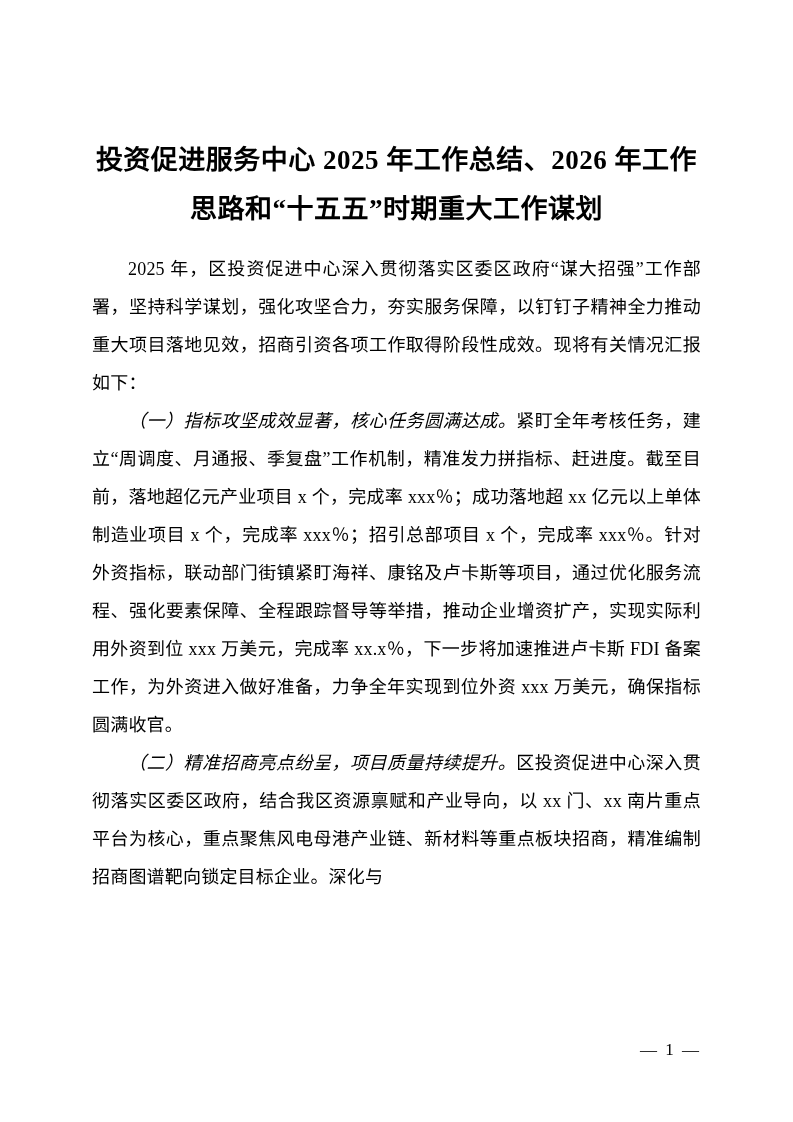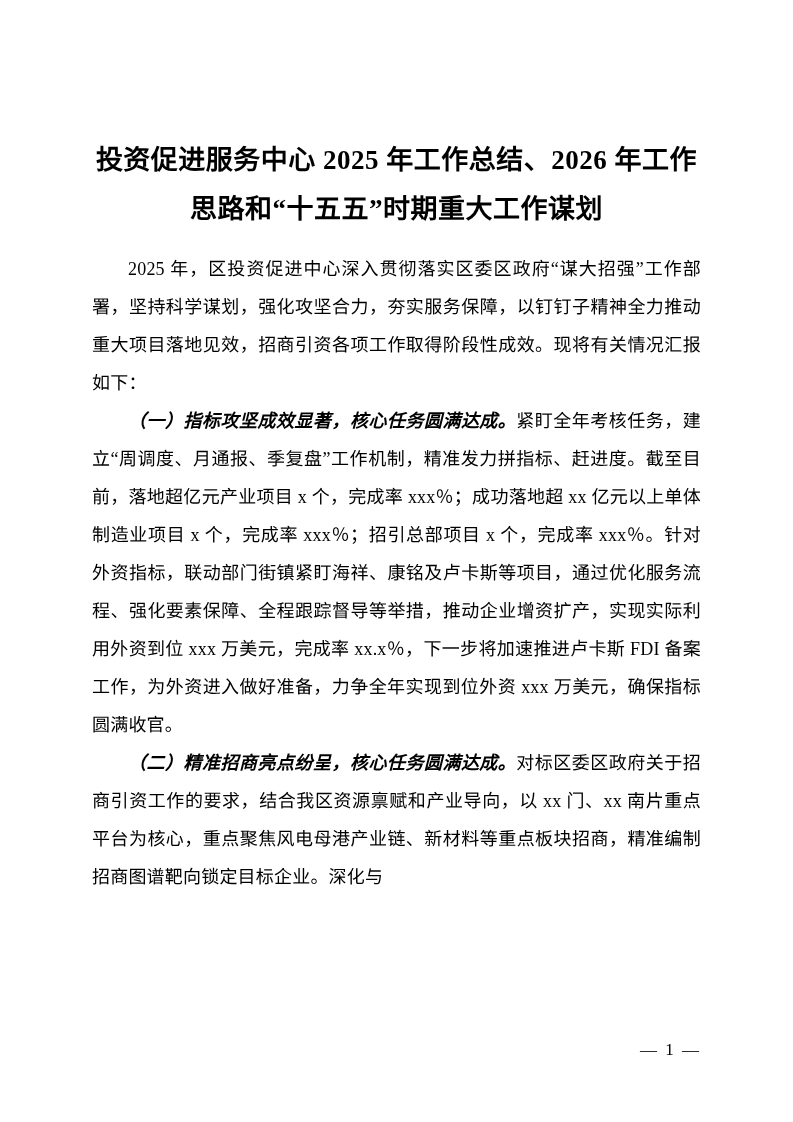--- a/index.html
+++ b/index.html
@@ -46,21 +46,21 @@
   }
   .heading-1 {
     font-size: 19.5px;
     line-height: 38px;
     font-weight: 700;
     text-indent: 2em;
     margin: 0;
     letter-spacing: 0.2px;
   }
   .sub-lead {
-    font-weight: 700;
+    font-weight: 400;
     font-style: italic;
   }
   .page-number {
     position: absolute;
     bottom: 62px;
     right: 92px;
     font-size: 17px;
     letter-spacing: 2px;
     color: #000;
   }
@@ -73,18 +73,18 @@
   <h1 class="doc-title">投资促进服务中心 2025 年工作总结、2026 年工作思路和“十五五”时期重大工作谋划</h1>
 
   <p class="para">2025 年，区投资促进中心深入贯彻落实区委区政府“谋大招强”工作部署，坚持科学谋划，强化攻坚合力，夯实服务保障，以钉钉子精神全力推动重大项目落地见效，招商引资各项工作取得阶段性成效。现将有关情况汇报如下：</p>
 
 
   <p class="para">
     <span class="sub-lead">（一）指标攻坚成效显著，核心任务圆满达成。</span><span>紧盯全年考核任务，建立“周调度、月通报、季复盘”工作机制，精准发力拼指标、赶进度。截至目前，落地超亿元产业项目 x 个，完成率 xxx％；成功落地超 xx 亿元以上单体制造业项目 x 个，完成率 xxx％；招引总部项目 x 个，完成率 xxx％。针对外资指标，联动部门街镇紧盯海祥、康铭及卢卡斯等项目，通过优化服务流程、强化要素保障、全程跟踪督导等举措，推动企业增资扩产，实现实际利用外资到位 xxx 万美元，完成率 xx.x％，下一步将加速推进卢卡斯 FDI 备案工作，为外资进入做好准备，力争全年实现到位外资 xxx 万美元，确保指标圆满收官。</span>
   </p>
 
   <p class="para">
-    <span class="sub-lead">（二）精准招商亮点纷呈，核心任务圆满达成。</span><span>对标区委区政府关于招商引资工作的要求，结合我区资源禀赋和产业导向，以 xx 门、xx 南片重点平台为核心，重点聚焦风电母港产业链、新材料等重点板块招商，精准编制招商图谱靶向锁定目标企业。深化与</span>
+    <span class="sub-lead">（二）精准招商亮点纷呈，项目质量持续提升。</span><span>区投资促进中心深入贯彻落实区委区政府，结合我区资源禀赋和产业导向，以 xx 门、xx 南片重点平台为核心，重点聚焦风电母港产业链、新材料等重点板块招商，精准编制招商图谱靶向锁定目标企业。深化与</span>
   </p>
 
   <div class="page-number">— 1 —</div>
 
 </div>
 
 </body></html>

